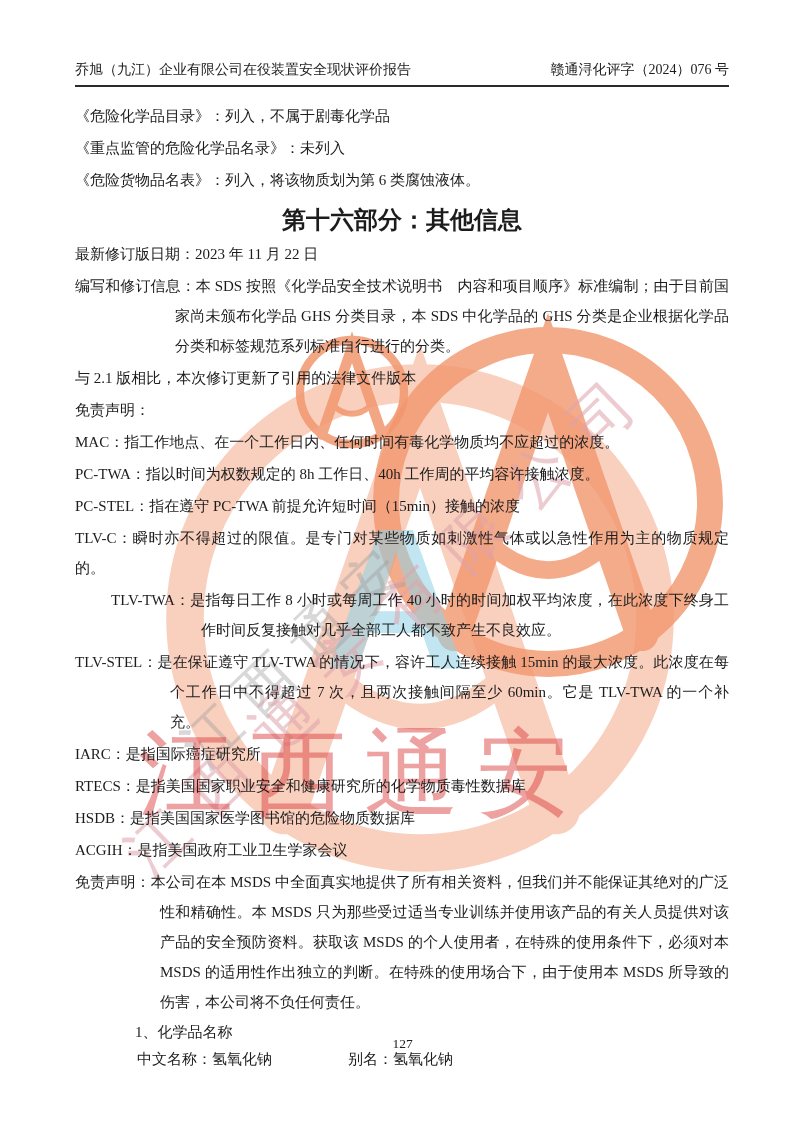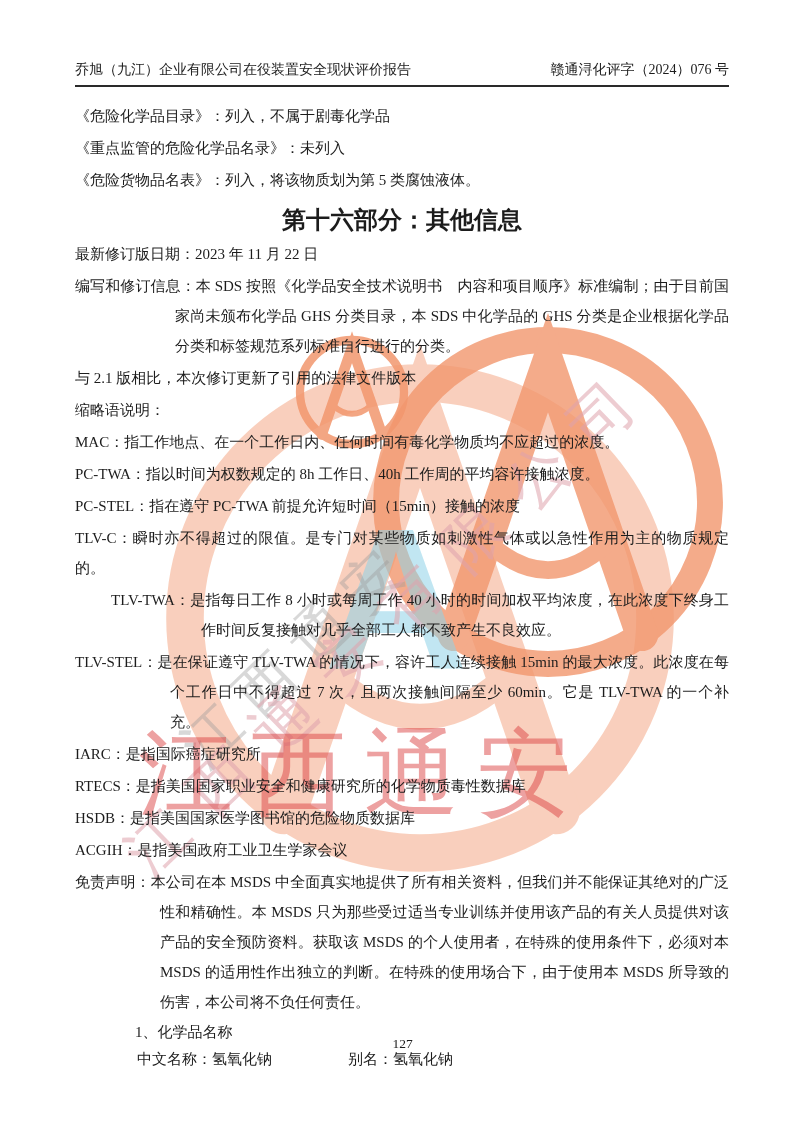--- a/index.html
+++ b/index.html
@@ -59,31 +59,31 @@
 
     <div class="hdr">
       <span>乔旭（九江）企业有限公司在役装置安全现状评价报告</span>
       <span>赣通浔化评字（2024）076 号</span>
     </div>
 
     <div class="intro">
 
     <p class="bodyline">《危险化学品目录》：列入，不属于剧毒化学品</p>
         <p class="bodyline">《重点监管的危险化学品名录》：未列入</p>
-        <p class="bodyline">《危险货物品名表》：列入，将该物质划为第 5 类腐蚀液体。</p>
+        <p class="bodyline">《危险货物品名表》：列入，将该物质划为第 6 类腐蚀液体。</p>
       </div>
 
     <h1 class="section-title">第十六部分：其他信息</h1>
 
     <div>
 
     <p class="bodyline">最新修订版日期：2023 年 11 月 22 日</p>
         <p class="bodyline" style="padding-left: 100px; text-indent: -100px;">编写和修订信息：本 SDS 按照《化学品安全技术说明书　内容和项目顺序》标准编制；由于目前国家尚未颁布化学品 GHS 分类目录，本 SDS 中化学品的 GHS 分类是企业根据化学品分类和标签规范系列标准自行进行的分类。</p>
         <p class="bodyline">与 2.1 版相比，本次修订更新了引用的法律文件版本</p>
-        <p class="bodyline">缩略语说明：</p>
+        <p class="bodyline">免责声明：</p>
         <p class="bodyline">MAC：指工作地点、在一个工作日内、任何时间有毒化学物质均不应超过的浓度。</p>
         <p class="bodyline">PC-TWA：指以时间为权数规定的 8h 工作日、40h 工作周的平均容许接触浓度。</p>
         <p class="bodyline">PC-STEL：指在遵守 PC-TWA 前提允许短时间（15min）接触的浓度</p>
         <p class="bodyline">TLV-C：瞬时亦不得超过的限值。是专门对某些物质如刺激性气体或以急性作用为主的物质规定的。</p>
         <p class="bodyline" style="padding-left: 90px; text-indent: -90px; margin-left: 36px;">TLV-TWA：是指每日工作 8 小时或每周工作 40 小时的时间加权平均浓度，在此浓度下终身工作时间反复接触对几乎全部工人都不致产生不良效应。</p>
         <p class="bodyline" style="padding-left: 95px; text-indent: -95px;">TLV-STEL：是在保证遵守 TLV-TWA 的情况下，容许工人连续接触 15min 的最大浓度。此浓度在每个工作日中不得超过 7 次，且两次接触间隔至少 60min。它是 TLV-TWA 的一个补充。</p>
         <p class="bodyline">IARC：是指国际癌症研究所</p>
         <p class="bodyline">RTECS：是指美国国家职业安全和健康研究所的化学物质毒性数据库</p>
         <p class="bodyline">HSDB：是指美国国家医学图书馆的危险物质数据库</p>
         <p class="bodyline">ACGIH：是指美国政府工业卫生学家会议</p>

